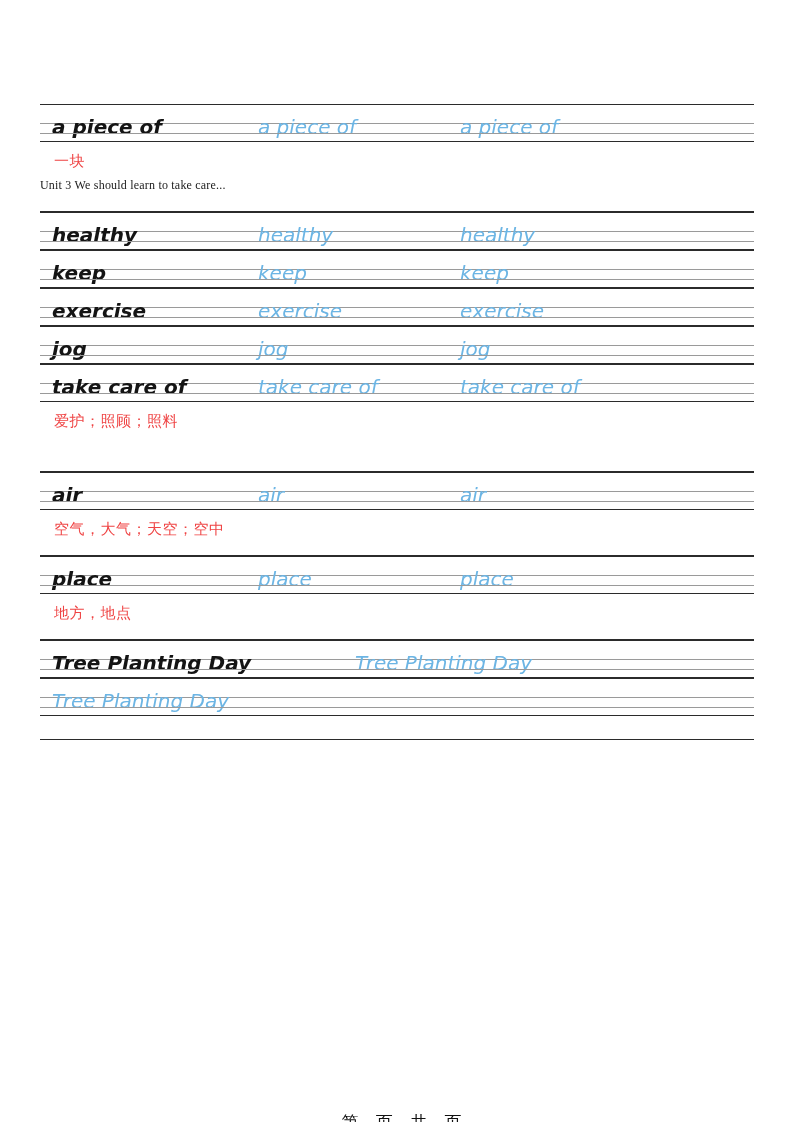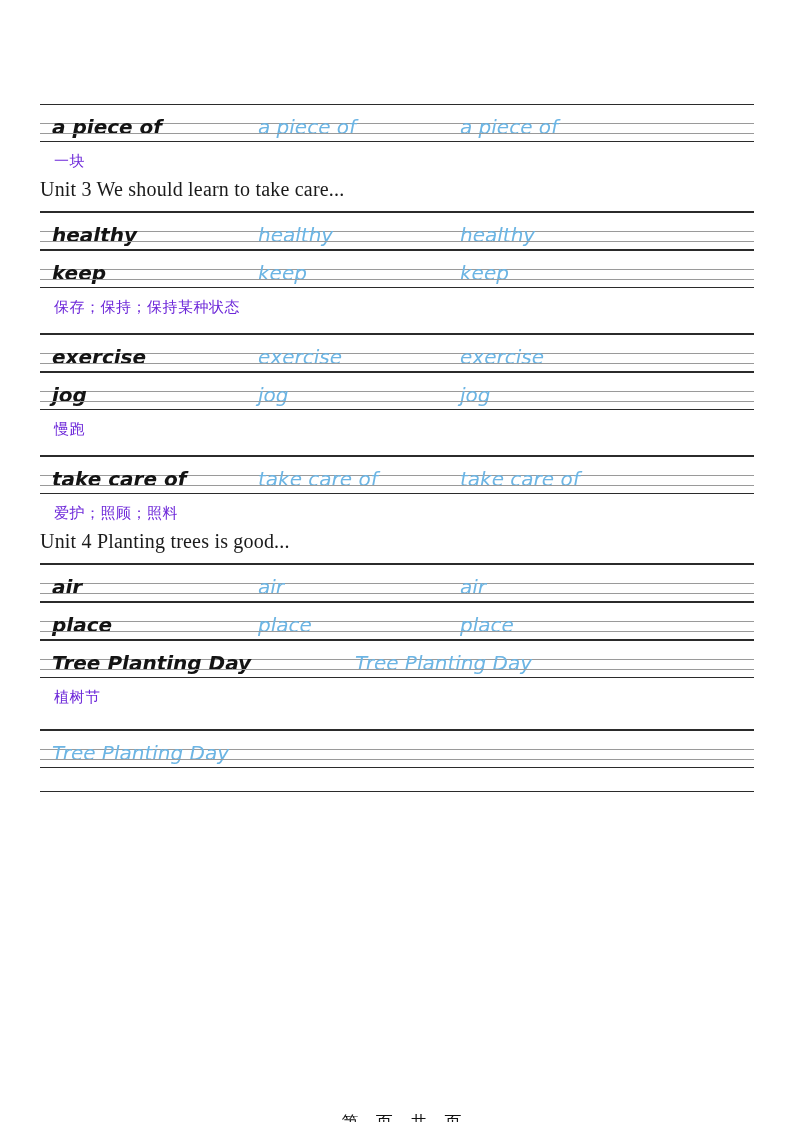--- a/index.html
+++ b/index.html
@@ -92,30 +92,30 @@
     height: 46px;
     border-bottom: 1.2px solid #2b2b2b;
     box-sizing: border-box;
   }
   .gloss span {
     position: absolute;
     left: 14px;
     top: 10px;
     font-family: Liberation Mono, monospace;
     font-size: 15px;
-    color: #6d28d9;
+    color: #ef4444;
     letter-spacing: 0.5px;
   }
   .gloss.with-note { height: 70px; }
   .gloss .note {
     position: absolute;
     left: 0;
     top: 36px;
     font-family: "Liberation Serif", serif;
-    font-size: 20px;
+    font-size: 12px;
     color: #1a1a1a;
     letter-spacing: 0.2px;
   }
   .gloss.tall { height: 52px; }
 
   
   .spacer-lines {
     height: 24px;
     border-bottom: 1.2px solid #2b2b2b;
     position: relative;
@@ -166,92 +166,88 @@
     </div>
 
     <div class="entry">
       <div class="ruled">
         <div class="slots">
           <span class="word ink">keep</span>
           <span class="word trace1">keep</span>
           <span class="word trace2">keep</span>
         </div>
       </div>
-      <div class="gloss">
-        <span>保存；保持；保持某种状态</span>
-      </div>
     </div>
 
     <div class="entry">
       <div class="ruled">
         <div class="slots">
           <span class="word ink">exercise</span>
           <span class="word trace1">exercise</span>
           <span class="word trace2">exercise</span>
         </div>
       </div>
     </div>
 
     <div class="entry">
       <div class="ruled">
         <div class="slots">
           <span class="word ink">jog</span>
           <span class="word trace1">jog</span>
           <span class="word trace2">jog</span>
         </div>
       </div>
-      <div class="gloss">
-        <span>慢跑</span>
-      </div>
     </div>
 
     <div class="entry">
       <div class="ruled">
         <div class="slots">
           <span class="word ink">take care of</span>
           <span class="word trace1">take care of</span>
           <span class="word trace2">take care of</span>
         </div>
       </div>
       <div class="gloss with-note">
         <span>爱护；照顾；照料</span>
-        <div class="note">Unit 4 Planting trees is good...</div>
       </div>
     </div>
 
     <div class="entry">
       <div class="ruled">
         <div class="slots">
           <span class="word ink">air</span>
           <span class="word trace1">air</span>
           <span class="word trace2">air</span>
         </div>
       </div>
+      <div class="gloss">
+        <span>空气，大气；天空；空中</span>
+      </div>
     </div>
 
     <div class="entry">
       <div class="ruled">
         <div class="slots">
           <span class="word ink">place</span>
           <span class="word trace1">place</span>
           <span class="word trace2">place</span>
         </div>
       </div>
+      <div class="gloss">
+        <span>地方，地点</span>
+      </div>
     </div>
 
     <div class="entry">
       <div class="ruled">
         <div class="slots">
           <span class="word ink">Tree Planting Day</span>
           <span class="word trace1 trace-wide1">Tree Planting Day</span>
         </div>
       </div>
-      <div class="gloss tall">
-        <span>植树节</span>
-      </div>
     </div>
 
     <div class="entry">
       <div class="ruled">
         <div class="slots">
           <span class="word trace1" style="left:12px;">Tree Planting Day</span>
         </div>
       </div>
       <div class="spacer-lines"></div>
     </div>

